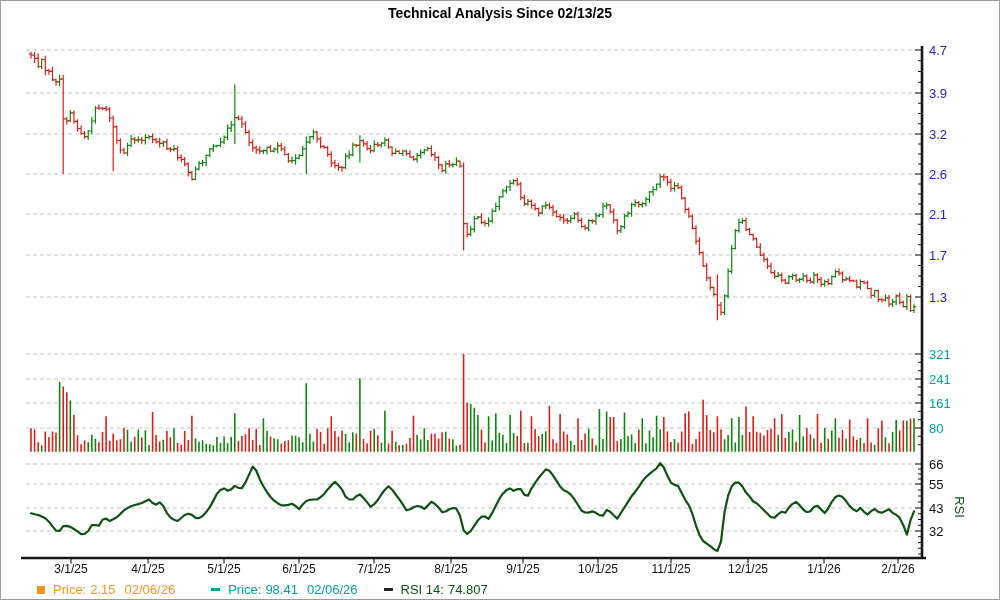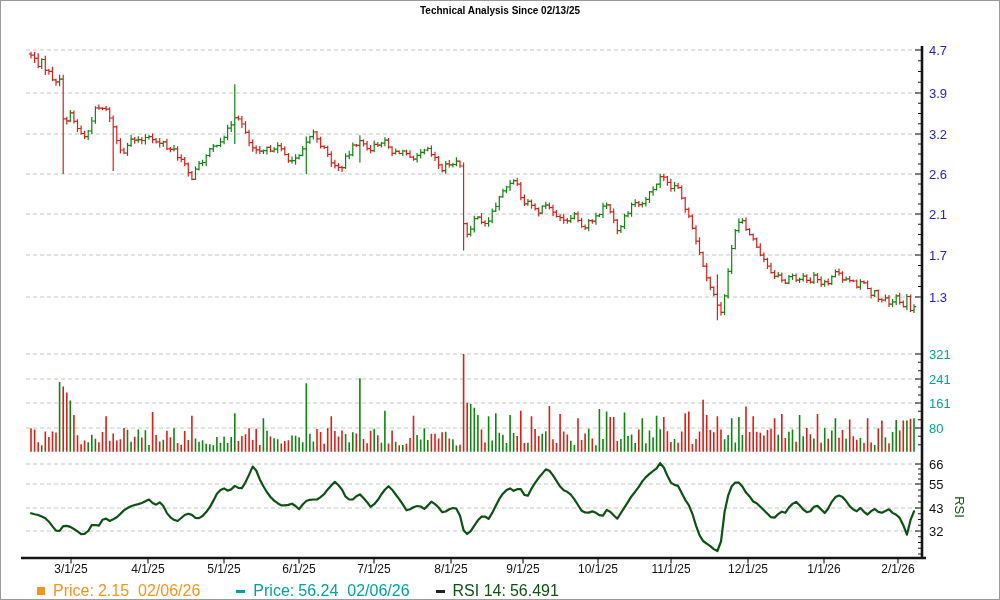--- a/index.html
+++ b/index.html
@@ -1,24 +1,24 @@
 <!DOCTYPE html>
 <html><head>
 <meta charset="utf-8">
 <style>
   html,body{margin:0;padding:0;background:#fff;}
   body{width:1000px;height:600px;position:relative;box-sizing:border-box;
        border:1px solid #9b9b9b;overflow:hidden;
        font-family:"Liberation Sans",sans-serif;}
   .title{position:absolute;top:4px;left:0;width:100%;text-align:center;
-         font-size:10px;font-weight:bold;color:#000;}
+         font-size:14px;font-weight:bold;color:#000;}
   #chart-svg{position:absolute;left:0;top:0;}
   #chart-svg text{font-family:"Liberation Sans",sans-serif;}
   .legend{position:absolute;top:581px;left:36px;display:flex;align-items:center;
-          font-size:16px;white-space:pre;justify-content:center;}
+          font-size:13px;white-space:pre;justify-content:center;}
   .sw-square{display:inline-block;width:8px;height:8px;background:#f6941d;margin-right:8px;}
   .sw-dash{display:inline-block;width:9px;height:3px;vertical-align:middle;}
   .sw-vol{background:#00a1a1;margin:0 8px 0 36px;}
   .sw-rsi{background:#222;margin:0 8px 0 26px;}
   .lg-price{color:#f6941d;}
   .lg-volume{color:#00a1a1;}
   .lg-rsi{color:#0d5213;}
   .lg-val{margin-left:4px;}
   .lg-date{margin-left:9px;}
 </style>
@@ -76,16 +76,16 @@
       <text x="823" y="572" fill="#111111" font-size="12" text-anchor="middle">1/1/26</text>
       <text x="897" y="572" fill="#111111" font-size="12" text-anchor="middle">2/1/26</text>
       <text x="954" y="506" fill="#0d5213" font-size="13" text-anchor="middle" transform="rotate(90 954 506)">RSI</text>
     </g>
   </svg>
 
 <div class="legend">
   <span class="sw-square"></span>
   <span class="lg-price"><span>Price:</span><span class="lg-val">2.15</span><span class="lg-date">02/06/26</span></span>
   <span class="sw-dash sw-vol"></span>
-  <span class="lg-volume"><span>Price:</span><span class="lg-val">56.24</span><span class="lg-date">02/06/26</span></span>
+  <span class="lg-volume"><span>Price:</span><span class="lg-val">98.41</span><span class="lg-date">02/06/26</span></span>
   <span class="sw-dash sw-rsi"></span>
-  <span class="lg-rsi"><span>RSI 14:</span><span class="lg-val">56.491</span></span>
+  <span class="lg-rsi"><span>RSI 14:</span><span class="lg-val">74.807</span></span>
 </div>
 
 </body></html>

